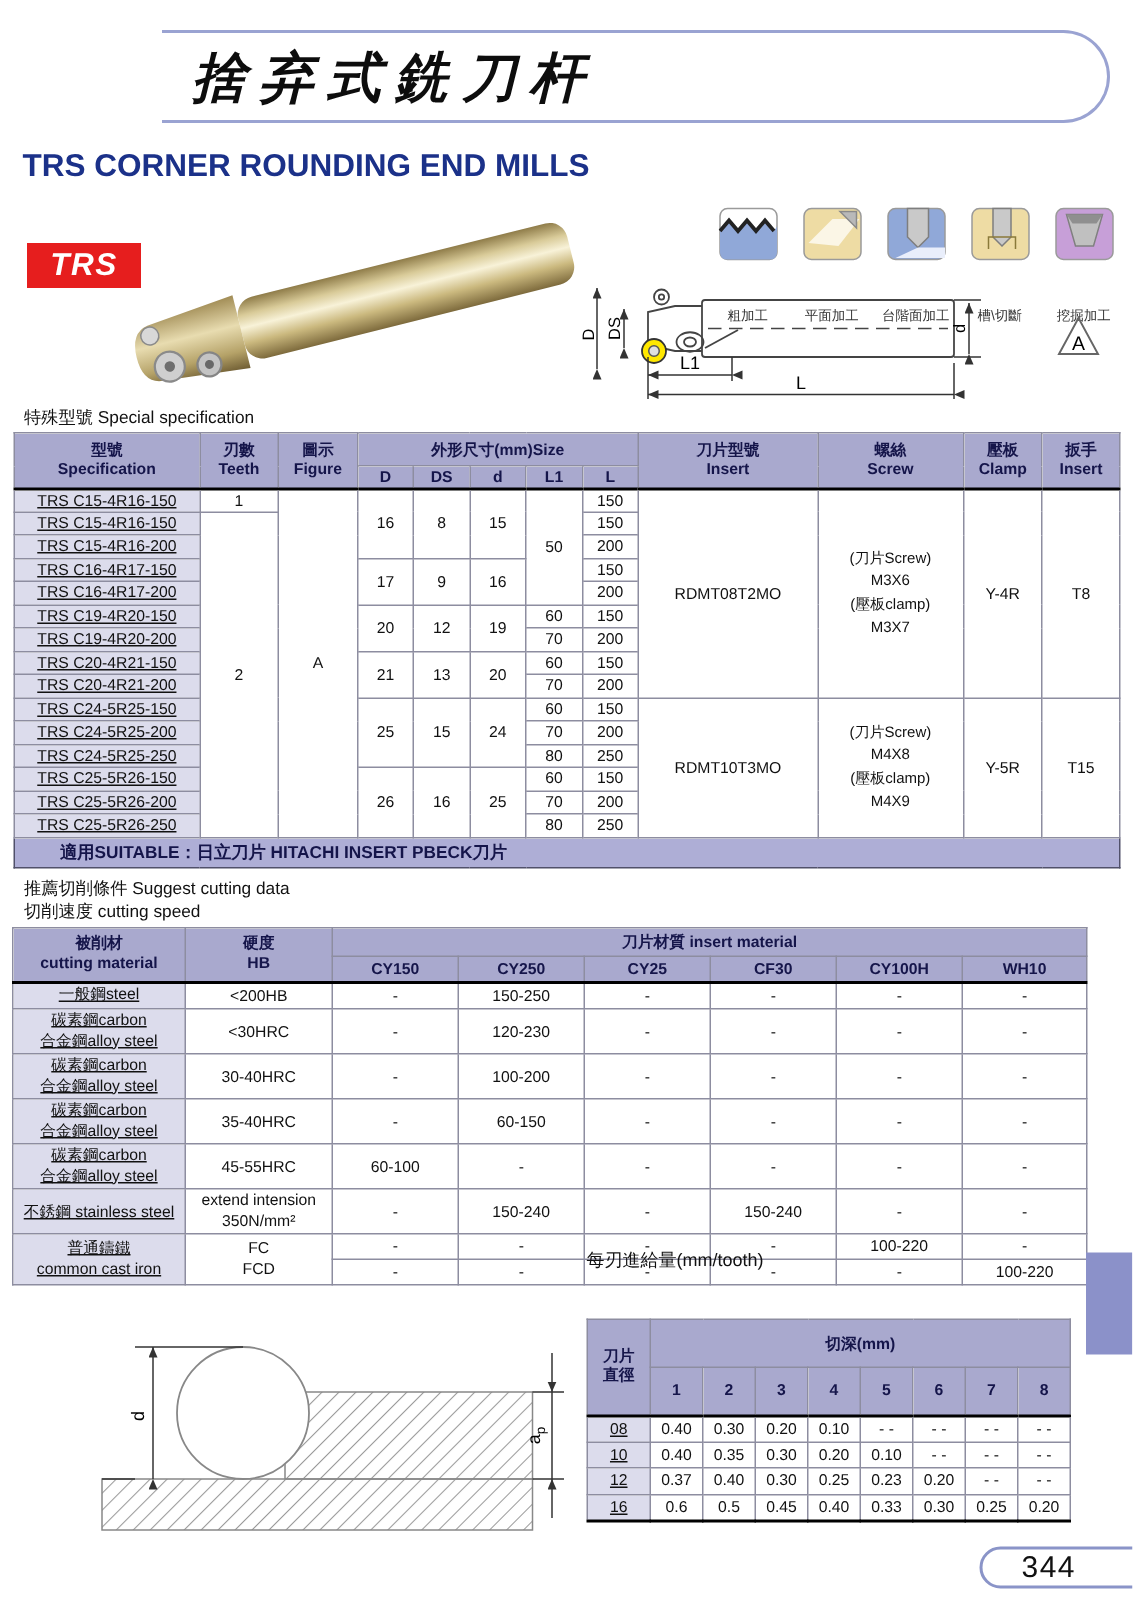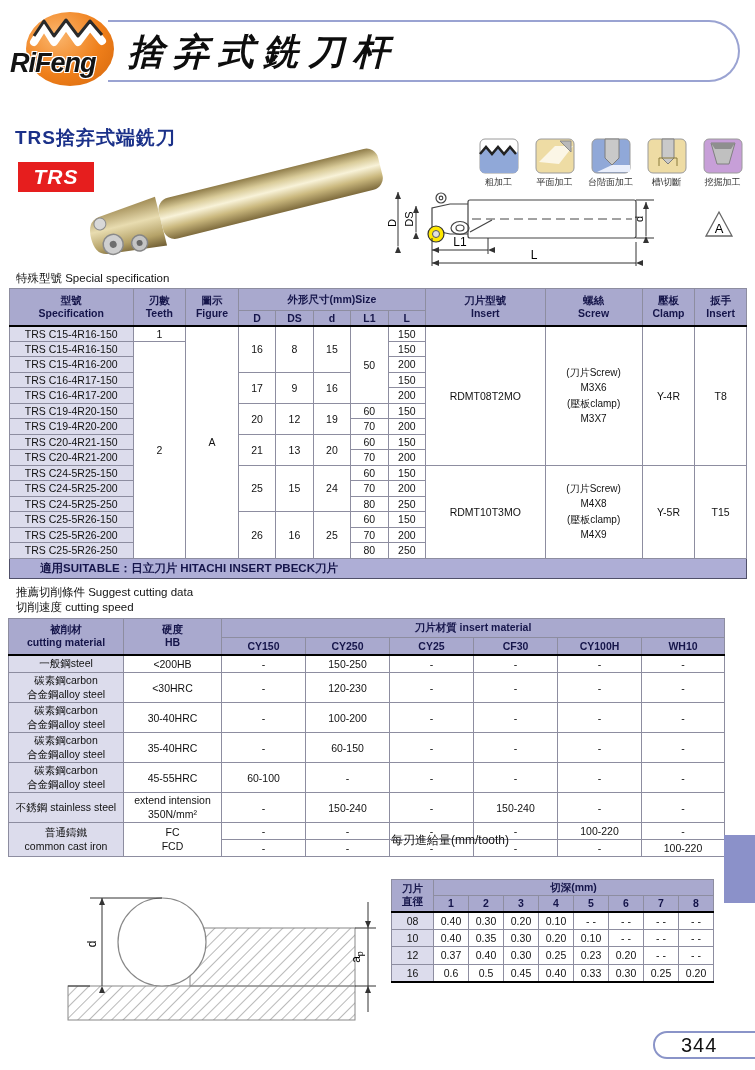--- a/index.html
+++ b/index.html
@@ -22,49 +22,49 @@
   
   .title-en{position:absolute;left:15px;top:99px;font-size:21px;font-weight:bold;color:#1b3189;white-space:nowrap;}
   .title-zh{position:absolute;left:15px;top:125px;font-size:19px;font-weight:bold;color:#1b3189;letter-spacing:1px;}
   .trs-badge{position:absolute;left:18px;top:162px;width:76px;height:30px;background:#e61e1e;
              color:#fff;font-size:21px;font-weight:bold;font-style:italic;
              display:flex;align-items:center;justify-content:center;letter-spacing:1px;text-align:center;}
   .photo{position:absolute;left:42px;top:146px;}
 
   
   .mach{position:absolute;left:473px;top:138px;display:flex;gap:5px;}
-  .mach-item{width:51px;display:flex;flex-direction:column;align-items:center;}
+  .mach-item{width:51px;display:flex;flex-direction:column;align-items:center;gap:28px;}
   .mach-label{font-size:9px;color:#333;margin-top:2px;white-space:nowrap;}
 
   .tool-diagram{position:absolute;left:388px;top:184px;}
 
   
   .sec-label{position:absolute;font-size:11.5px;color:#111;}
   table{border-collapse:collapse;table-layout:fixed;}
   th,td{border:1px solid #8d8da0;text-align:center;padding:0;overflow:hidden;font-weight:normal;}
   th{background:#a9a9ce;font-weight:bold;color:#15154a;}
   .ml{white-space:pre-line;line-height:1.25;}
-  .name-cell{background:#dcdcec;}
+  .name-cell{background:#dcdcec;text-decoration:underline;}
   .thick-bot{border-bottom:2px solid #000 !important;}
 
   .spec-table{position:absolute;left:9px;top:288px;width:738px;font-size:10.5px;border:1.5px solid #50506a;}
   .spec-table thead tr:first-child{height:22px;}
   .spec-table thead tr:last-child{height:15px;}
   .spec-table tbody tr{height:15.5px;}
   .screw-cell{font-size:10px;line-height:1.55;white-space:pre-line;}
   .suitable td{background:#aeaed6;font-weight:bold;text-align:left;padding-left:30px;
                color:#15154a;font-size:11.5px;height:19px;border:none;}
 
   .cut-table{position:absolute;left:8px;top:618px;width:716px;font-size:10.5px;border:1.5px solid #50506a;}
   .cut-table thead tr:first-child{height:19px;}
   .cut-table thead tr:last-child{height:17px;}
 
   .feed-title{position:absolute;left:391px;top:814px;font-size:12px;color:#111;margin-top:18px;}
   .feed-table{position:absolute;left:391px;top:879px;width:322px;font-size:10.5px;border:1.5px solid #50506a;}
-  .feed-table thead tr{height:16px;}
+  .feed-table thead tr{height:32px;}
   .feed-table tbody tr{height:17.5px;}
   .feed-table{border-bottom:2.5px solid #000;}
 
   .corner-diagram{position:absolute;left:50px;top:866px;}
 
   .notes{position:absolute;left:391px;top:976px;font-size:11px;color:#111;width:340px;}
   .note-row{display:flex;align-items:center;gap:6px;}
   .frac{display:inline-flex;flex-direction:column;text-align:center;font-size:11px;line-height:1.25;}
   .frac .den{border-top:1px solid #111;}
   .note2{margin-top:10px;}
@@ -74,30 +74,22 @@
              border-radius:16px;display:flex;align-items:center;font-size:20px;color:#111;
              box-sizing:border-box;padding-left:26px;letter-spacing:1px;background:#fff;}
 </style>
 </head>
 <body>
 
 <div class="page">
 
   <div class="banner"></div>
   <div class="page-title">捨弃式銑刀杆</div>
-  <div class="logo">
-    <div class="logo-egg"></div>
-    <svg class="logo-zz" width="88" height="74">
-      <polyline points="8,30 18,14 28,30 40,13 52,30 64,14 76,29" fill="none" stroke="#fff" stroke-width="8" stroke-linejoin="round" stroke-linecap="round"></polyline>
-      <polyline points="8,24 18,9 28,24 40,8 52,24 64,9 76,23" fill="none" stroke="#2a2a2a" stroke-width="3" stroke-linejoin="round"></polyline>
-    </svg>
-    <div class="logo-text">RiFeng</div>
-  </div>
-
-  <div class="title-zh">TRS捨弃式端銑刀</div>
+
+  <div class="title-en">TRS CORNER ROUNDING END MILLS</div>
   <div class="trs-badge">TRS</div>
 
   <svg class="photo" width="352" height="128" viewBox="0 0 352 128">
     <defs>
       <linearGradient id="gold" x1="0" y1="0" x2="0" y2="1">
         <stop offset="0" stop-color="#8f7c49"></stop>
           <stop offset="0.25" stop-color="#d9cb99"></stop>
         <stop offset="0.45" stop-color="#f8f2d8"></stop>
           <stop offset="0.7" stop-color="#cbb97f"></stop>
         <stop offset="1" stop-color="#7d6a3c"></stop>

